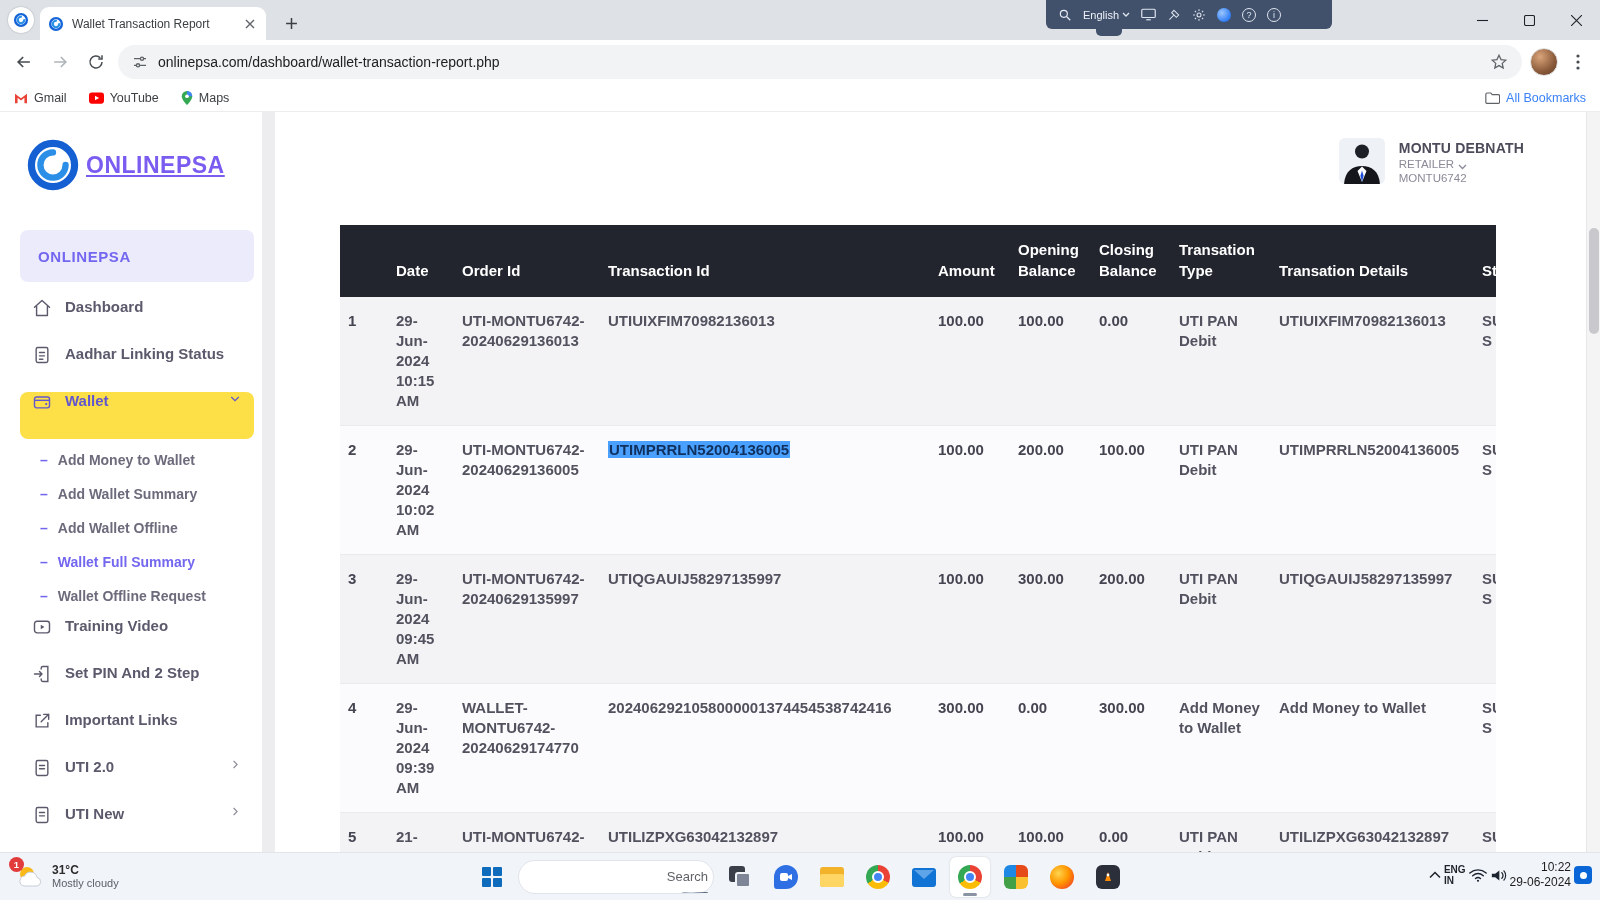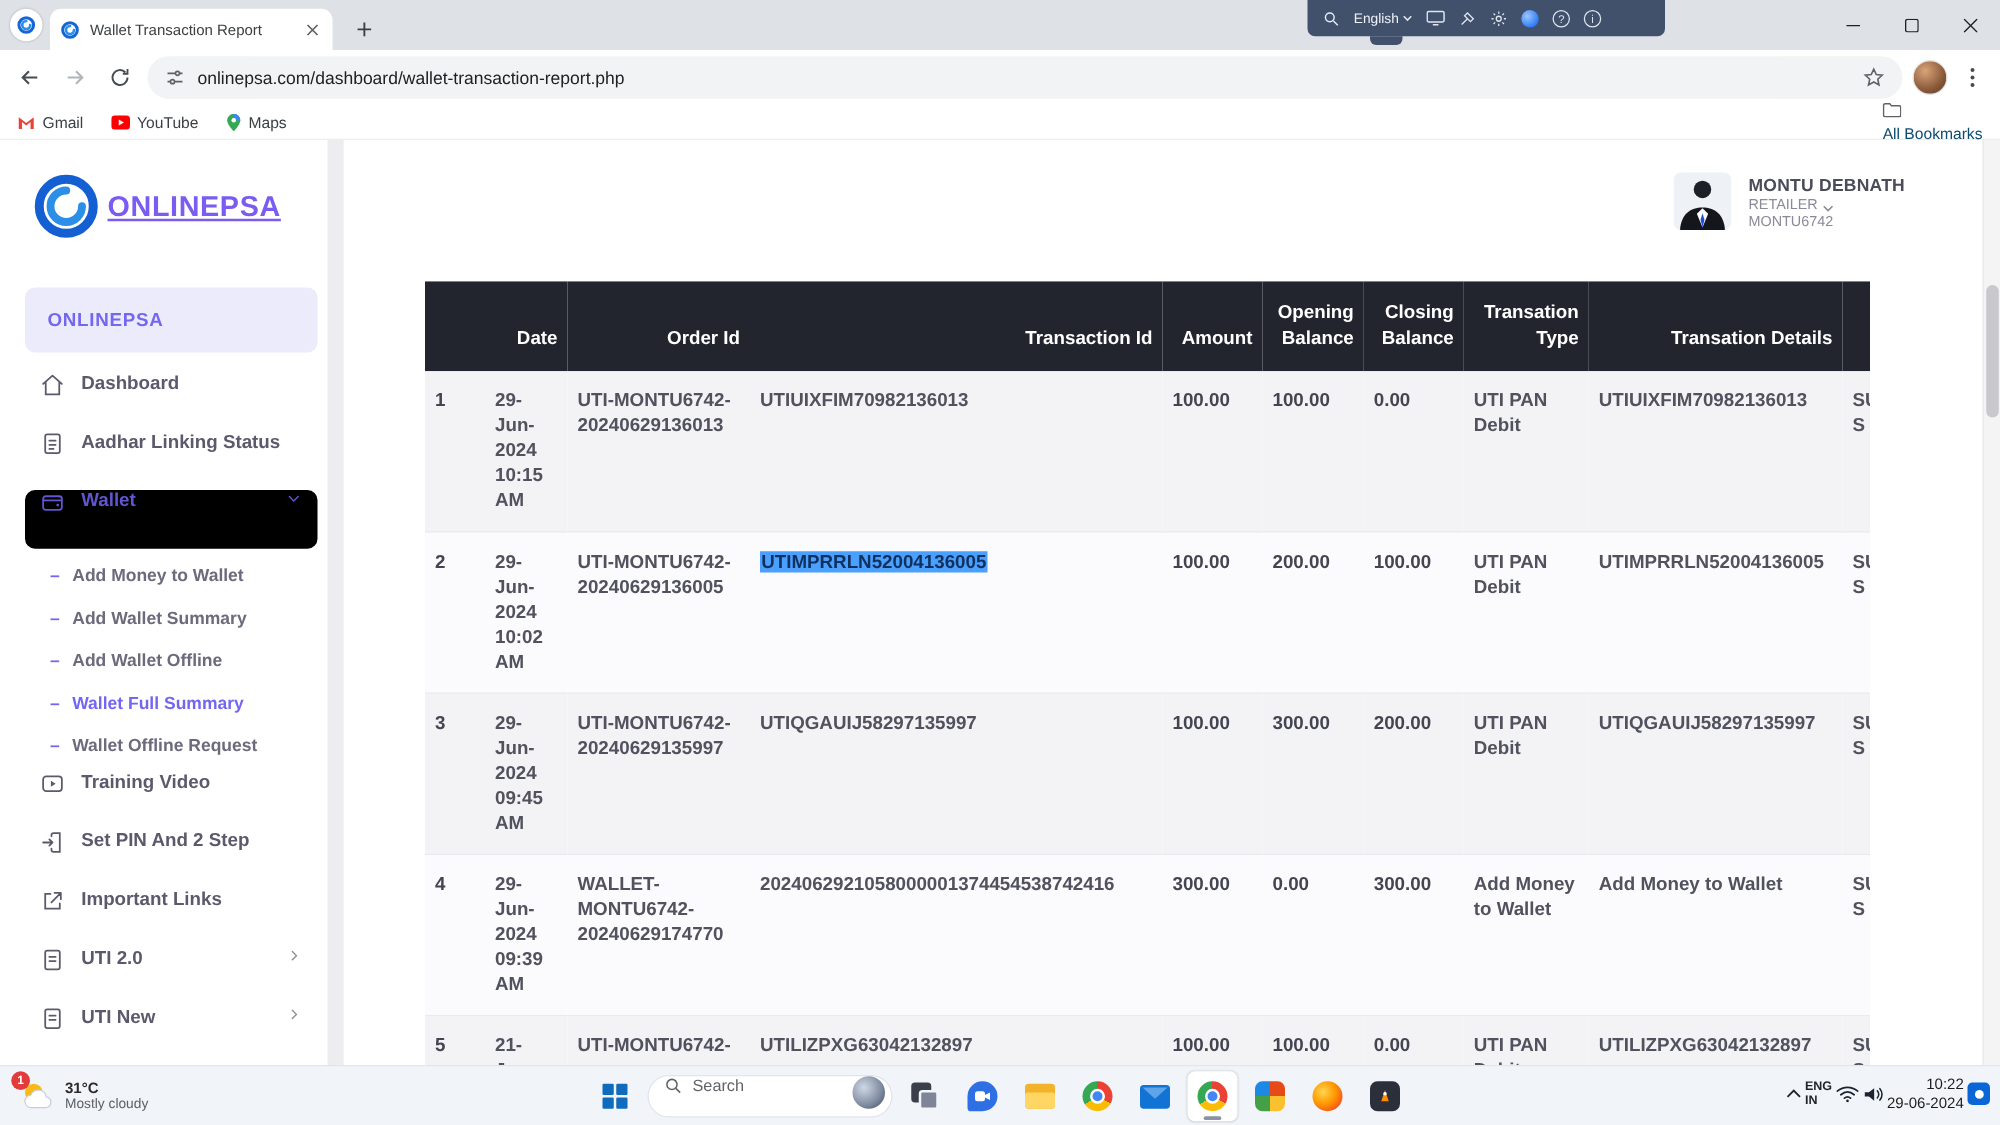--- a/index.html
+++ b/index.html
@@ -23,52 +23,52 @@
 
   .addressbar{position:absolute;top:40px;left:0;right:0;height:44px;background:#fff;display:flex;align-items:center;padding:0 10px;gap:8px;}
   .nav-btn{width:28px;height:28px;display:flex;align-items:center;justify-content:center;border-radius:50%;}
   .url-pill{flex:1;height:34px;background:#f1f3f4;border-radius:17px;display:flex;align-items:center;padding:0 14px;gap:10px;min-width:0;}
   .url-text{flex:1;font-size:14px;color:#202124;white-space:nowrap;overflow:hidden;}
   .profile-avatar{width:28px;height:28px;border-radius:50%;background:radial-gradient(circle at 35% 30%, #d9a47a, #8a5a3a 60%, #5d3a24);border:1px solid #e0e0e0;}
   .kebab{width:24px;height:28px;display:flex;align-items:center;justify-content:center;}
 
   .bookmarksbar{position:absolute;top:84px;left:0;right:0;height:28px;background:#fff;border-bottom:1px solid #ebedef;display:flex;align-items:center;padding:0 14px;gap:22px;}
   .bm-item{display:flex;align-items:center;gap:6px;font-size:12.5px;color:#3c4043;}
-  .bm-right{margin-left:auto;display:flex;align-items:flex-start;gap:6px;font-size:12.5px;color:#0c4a6e;flex-direction:column;}
+  .bm-right{margin-left:auto;display:flex;align-items:center;gap:6px;font-size:12.5px;color:#3b82f6;}
 
   
   .viewport{position:absolute;top:112px;left:0;right:0;height:740px;background:#fff;overflow:hidden;}
 
   .sidebar{position:absolute;left:0;top:0;width:275px;height:100%;background:#fff;}
   .sidebar-strip{position:absolute;left:262px;top:0;width:13px;height:100%;background:#ededf0;}
   .brand{position:absolute;left:26px;top:26px;display:flex;align-items:center;gap:6px;}
   .brand-text{font-size:23px;font-weight:bold;color:#7b5cf0;text-decoration:underline;letter-spacing:.5px;}
   .section-pill{position:absolute;left:20px;top:118px;width:234px;height:52px;background:#ecebfc;border-radius:8px;display:flex;align-items:center;padding:0 18px;color:#7367f0;font-weight:bold;letter-spacing:.6px;font-size:15px;}
   .menu{position:absolute;left:20px;top:186px;width:234px;display:flex;flex-direction:column;}
   .menu-item{height:47px;display:flex;align-items:flex-start;gap:13px;padding:0 12px;color:#5d596c;font-size:15px;font-weight:600;border-radius:8px;}
-  .menu-item.active{background:#000000;color:#6156cf;}
+  .menu-item.active{background:#fde047;color:#6156cf;}
   .menu-item.active svg{color:#6156cf;}
   .menu-item svg{color:#5d596c;flex:0 0 auto;}
   .mi-label{flex:1;}
   .submenu{display:flex;flex-direction:column;padding:4px 0 4px 6px;}
   .submenu-item{height:34px;display:flex;align-items:center;gap:10px;padding-left:14px;color:#6d6a7c;font-size:14px;font-weight:600;}
   .submenu-item::before{content:"–";color:#7367f0;font-weight:bold;}
   .submenu-item.active{color:#7367f0;}
 
   .main{position:absolute;left:275px;top:0;right:0;height:100%;background:#fff;}
   .userbox{position:absolute;top:26px;right:76px;display:flex;align-items:flex-start;gap:14px;}
   .avatar{width:46px;height:46px;border-radius:6px;overflow:hidden;background:#eef1f5;}
   .user-meta{display:flex;flex-direction:column;gap:2px;padding-top:2px;}
   .user-name{font-size:14px;font-weight:bold;color:#4b4b5a;letter-spacing:.2px;}
   .user-role{font-size:11.5px;color:#8a8a98;display:flex;align-items:flex-end;gap:4px;}
   .user-code{font-size:11.5px;color:#8a8a98;}
 
   .table-wrap{position:absolute;left:65px;top:113px;width:1156px;overflow:hidden;}
   table{width:1214px;table-layout:fixed;border-collapse:collapse;font-size:15px;}
-  thead th{background:#22242e;color:#fff;font-weight:bold;text-align:right;vertical-align:bottom;padding:10px 8px 16px 8px;height:72px;line-height:21px;}
+  thead th{background:#22242e;color:#fff;font-weight:bold;text-align:left;vertical-align:bottom;padding:10px 8px 16px 8px;height:72px;line-height:21px;}
   tbody td{vertical-align:top;padding:14px 8px;color:#52525f;line-height:20px;font-weight:600;word-wrap:break-word;}
   tbody tr{border-bottom:1px solid #e9e9ee;}
   tbody tr:nth-child(odd){background:#f3f3f6;}
   tbody tr:nth-child(even){background:#fbfbfd;}
   td.num{font-weight:700;color:#454552;}
   .sel{background:#4aa0ff;color:#10305e;padding:0 1px;}
 
   .page-scrollbar{position:absolute;right:0;top:0;width:14px;height:100%;background:#f4f4f5;border-left:1px solid #e7e7ea;}
   .page-scroll-thumb{position:absolute;left:2px;width:10px;top:116px;height:106px;background:#c8c8cd;border-radius:6px;}
 
@@ -77,21 +77,21 @@
   .weather{position:absolute;left:10px;top:5px;display:flex;align-items:center;gap:8px;height:38px;padding:0 6px;border-radius:6px;}
   .weather-icon{position:relative;width:28px;height:26px;}
   .weather-badge{position:absolute;left:-7px;top:-7px;width:15px;height:15px;border-radius:50%;background:#e23b3b;color:#fff;font-size:9.5px;font-weight:bold;display:flex;align-items:center;justify-content:center;z-index:2;}
   .weather-meta{display:flex;flex-direction:column;line-height:13px;}
   .weather-temp{font-size:12px;color:#2b2b2b;font-weight:bold;}
   .weather-desc{font-size:11px;color:#5a5f66;}
   .tb-center{position:absolute;left:50%;top:4px;transform:translateX(-50%);display:flex;align-items:center;gap:6px;height:40px;}
   .tb-icon{width:40px;height:40px;display:flex;align-items:center;justify-content:center;border-radius:6px;position:relative;}
   .tb-icon.plate{background:#fff;box-shadow:0 0 2px rgba(0,0,0,.18);}
   .run-indicator{position:absolute;bottom:1px;left:50%;transform:translateX(-50%);width:14px;height:3px;border-radius:2px;background:#8a93a3;}
-  .search-pill{width:196px;height:34px;background:#fff;border:1px solid #e1e4ea;border-radius:17px;display:flex;align-items:flex-start;gap:8px;padding:0 5px 0 12px;}
+  .search-pill{width:196px;height:34px;background:#fff;border:1px solid #e1e4ea;border-radius:17px;display:flex;align-items:flex-end;gap:8px;padding:0 5px 0 12px;flex-direction:column;}
   .search-label{flex:1;font-size:13px;color:#5f6368;}
   .search-art{width:26px;height:26px;border-radius:50%;background:radial-gradient(circle at 35% 35%, #cfd8e4, #7e8aa0 60%, #3e4759);}
   .chrome-ball{position:relative;width:24px;height:24px;border-radius:50%;background:conic-gradient(#ea4335 0 33%, #fbbc05 33% 66%, #34a853 66% 100%);}
   .chrome-ball::after{content:"";position:absolute;inset:6px;border-radius:50%;background:#4285f4;border:2px solid #fff;}
   .firefox-ball{width:24px;height:24px;border-radius:50%;background:radial-gradient(circle at 35% 35%, #ffd54f, #ff9800 45%, #f4511e 80%);}
   .pinwheel{width:24px;height:24px;border-radius:6px;background:conic-gradient(#e64a19 0 25%, #fbc02d 25% 50%, #43a047 50% 75%, #1e88e5 75% 100%);}
   .darkapp{width:24px;height:24px;border-radius:6px;background:#2b2f3a;display:flex;align-items:center;justify-content:center;}
   .taskview{position:relative;width:22px;height:22px;}
   .taskview .b1{position:absolute;left:0;top:0;width:16px;height:16px;background:#3a3f4a;border-radius:3px;}
   .taskview .b2{position:absolute;right:0;bottom:0;width:16px;height:16px;background:#7d8596;border-radius:3px;border:2px solid #f1f4f9;}

